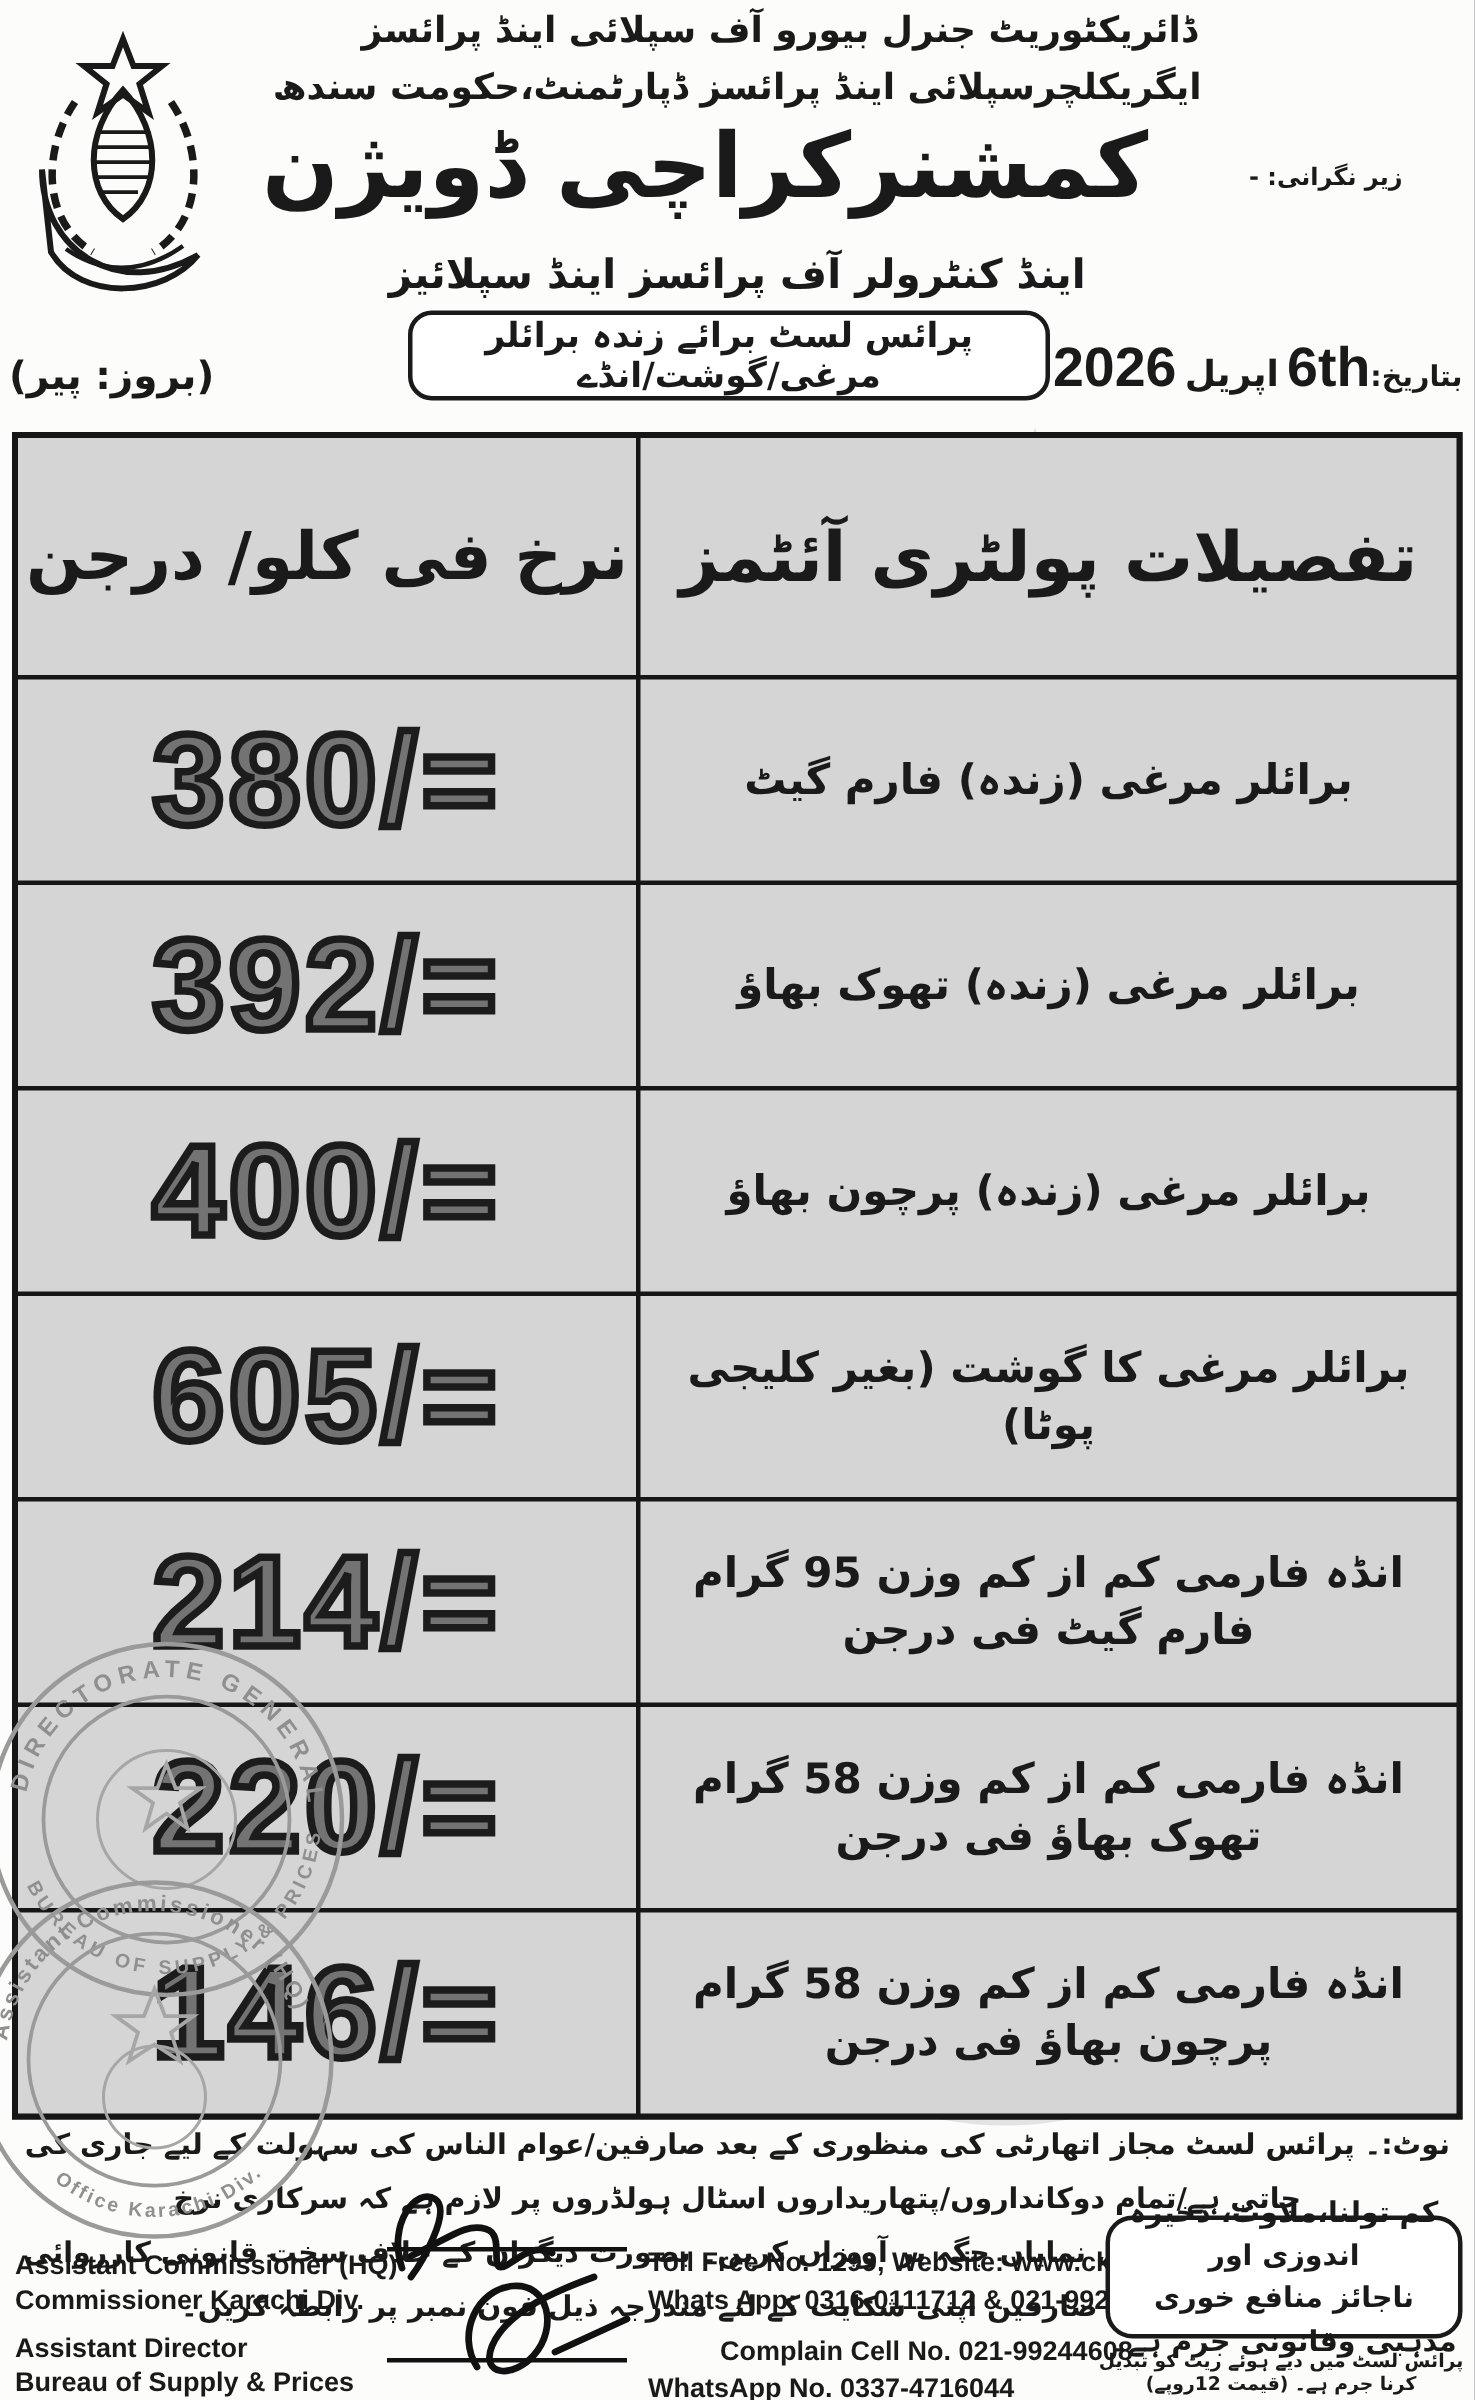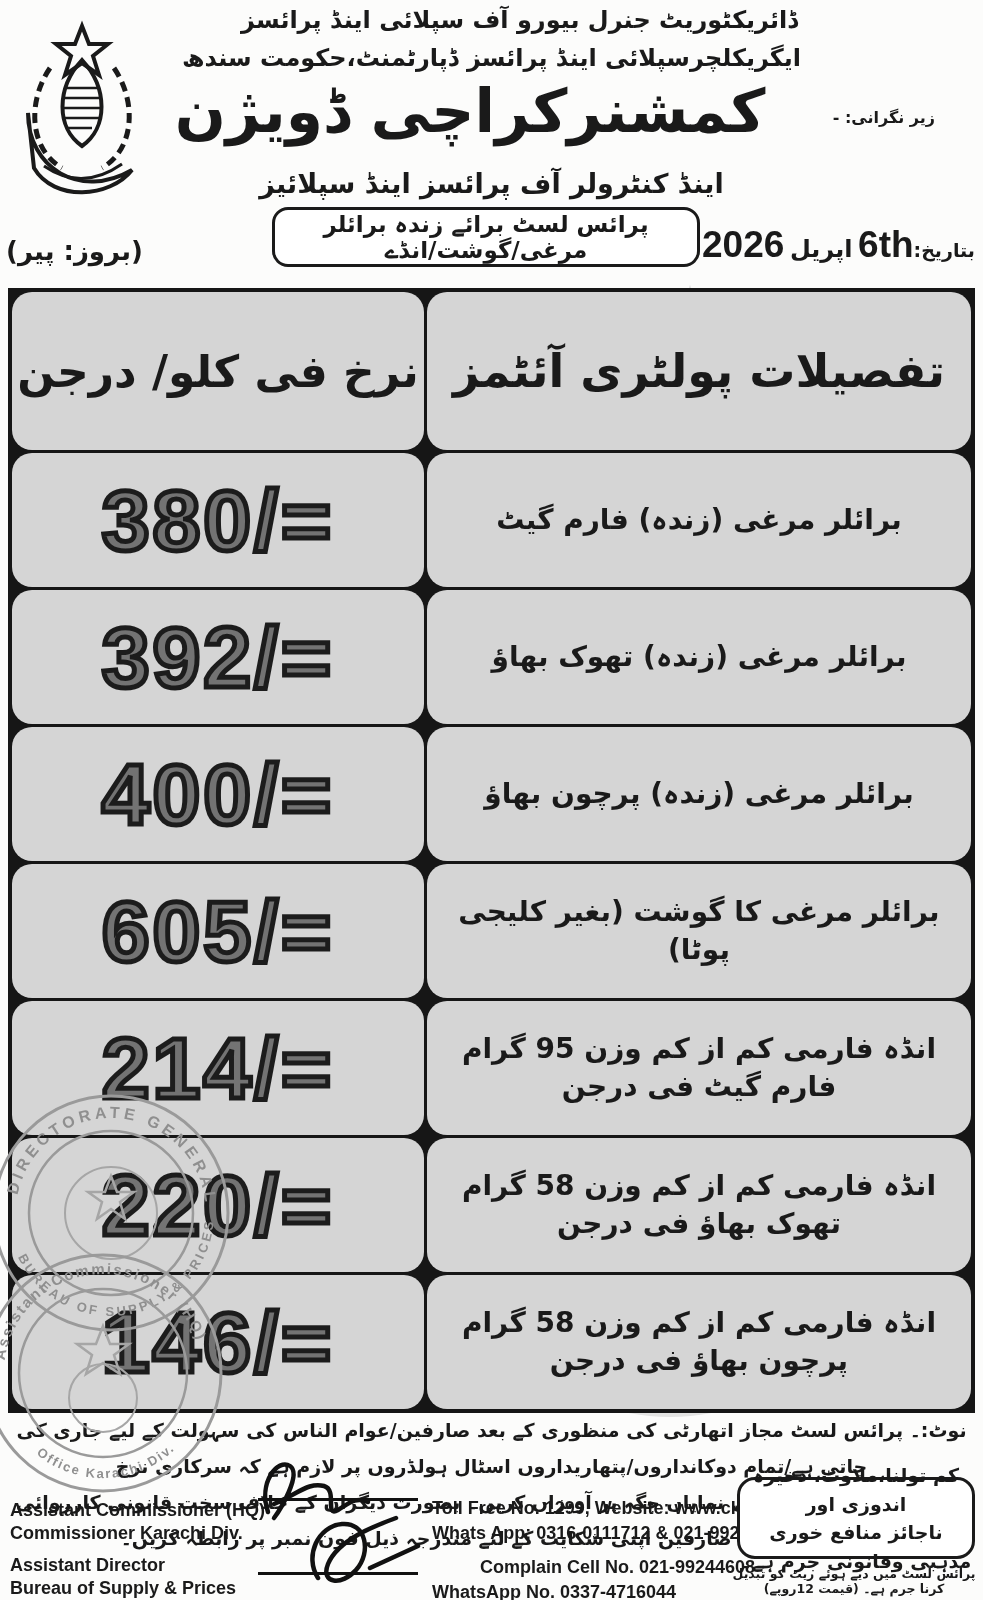--- a/index.html
+++ b/index.html
@@ -56,21 +56,21 @@
     font-weight:700; font-size:86px; letter-spacing:3px;
     color:#737373; -webkit-text-stroke:5px #1c1c1c;
     font-stretch:condensed;
   }
   @supports not (-webkit-text-stroke: 1px black) {
     .price-val { color:#1c1c1c; }
   }
   .item-desc { font-size:28px; font-weight:bold; padding:0 16px; line-height:1.35; }
 
   
-  .cell { background:rgba(255,255,255,.82);border-radius:20px; }
+  .cell { background:rgba(255,255,255,.82); }
 
   
   .stamp { position:absolute; z-index:2; pointer-events:none; }
   .stamp1 { left:-14px; top:1088px; }
   .stamp2 { left:-22px; top:1248px; }
 
   
   .note { position:absolute; top:1412px; left:4px; width:975px; text-align:center;
           font-size:19px; font-weight:bold; line-height:1.9; }
   .sig-label { position:absolute; font-family:"Liberation Sans",sans-serif; font-weight:bold; font-size:18px; }

